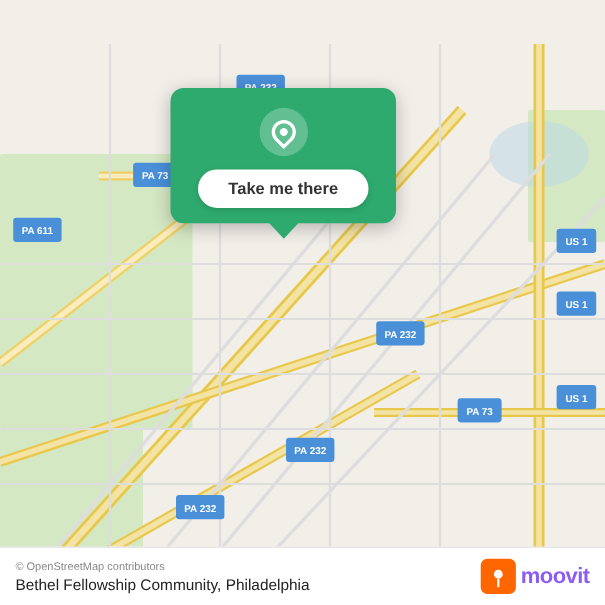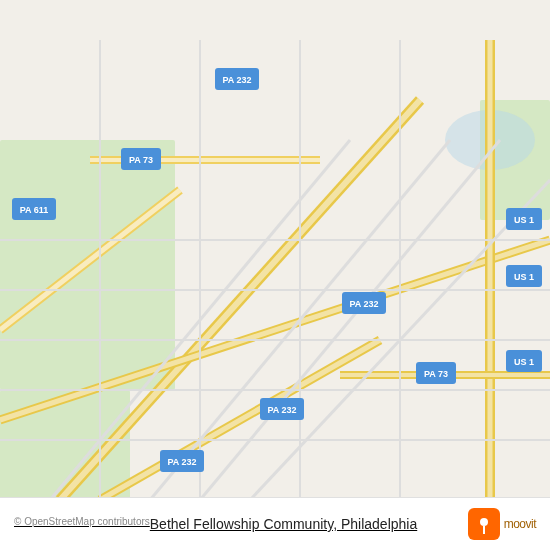--- a/index.html
+++ b/index.html
@@ -118,22 +118,21 @@
       padding: 10px 14px 10px 14px;
       display: flex;
       align-items: center;
       justify-content: space-between;
       border-top: 1px solid #e0e0e0;
       z-index: 20;
     }
 
     #bottom-left {
       display: flex;
-      flex-direction: row;
-      text-decoration: underline;
+      flex-direction: column;
     }
 
     #attribution-text {
       font-size: 10px;
       color: #888;
       margin-bottom: 2px;
     }
 
     #location-name {
       font-size: 14px;
@@ -158,23 +157,23 @@
       align-items: center;
       justify-content: center;
     }
 
     #moovit-icon svg {
       width: 20px;
       height: 20px;
     }
 
     #moovit-text {
-      font-size: 12px;
-      font-weight: 400;
-      color: #a16207;
+      font-size: 20px;
+      font-weight: 700;
+      color: #8b5cf6;
       letter-spacing: -0.5px;
     }
   </style>
 </head>
 <body>
 
 <div id="map-container">
 
   <div id="map-bg"></div>
 
@@ -246,20 +245,26 @@
     <rect x="506" y="310" width="36" height="22" rx="3" fill="#4a90d9"></rect>
     <text x="524" y="325" text-anchor="middle" fill="white" font-size="9" font-weight="bold">US 1</text>
 
     <rect x="260" y="358" width="44" height="22" rx="3" fill="#4a90d9"></rect>
     <text x="282" y="373" text-anchor="middle" fill="white" font-size="9" font-weight="bold">PA 232</text>
 
     <rect x="160" y="410" width="44" height="22" rx="3" fill="#4a90d9"></rect>
     <text x="182" y="425" text-anchor="middle" fill="white" font-size="9" font-weight="bold">PA 232</text>
   </svg>
 
+  <div id="popup-card">
+    <div id="location-icon-wrapper">
+      <div id="location-icon-inner"></div>
+    </div>
+    <button id="take-me-there-btn">Take me there</button>
+  </div>
 
   <div id="bottom-bar">
     <div id="bottom-left">
       <span id="attribution-text">© OpenStreetMap contributors</span>
       <span id="location-name">Bethel Fellowship Community, Philadelphia</span>
     </div>
     <div id="moovit-logo">
       <div id="moovit-icon">
         <svg viewBox="0 0 20 20" fill="none">
 

